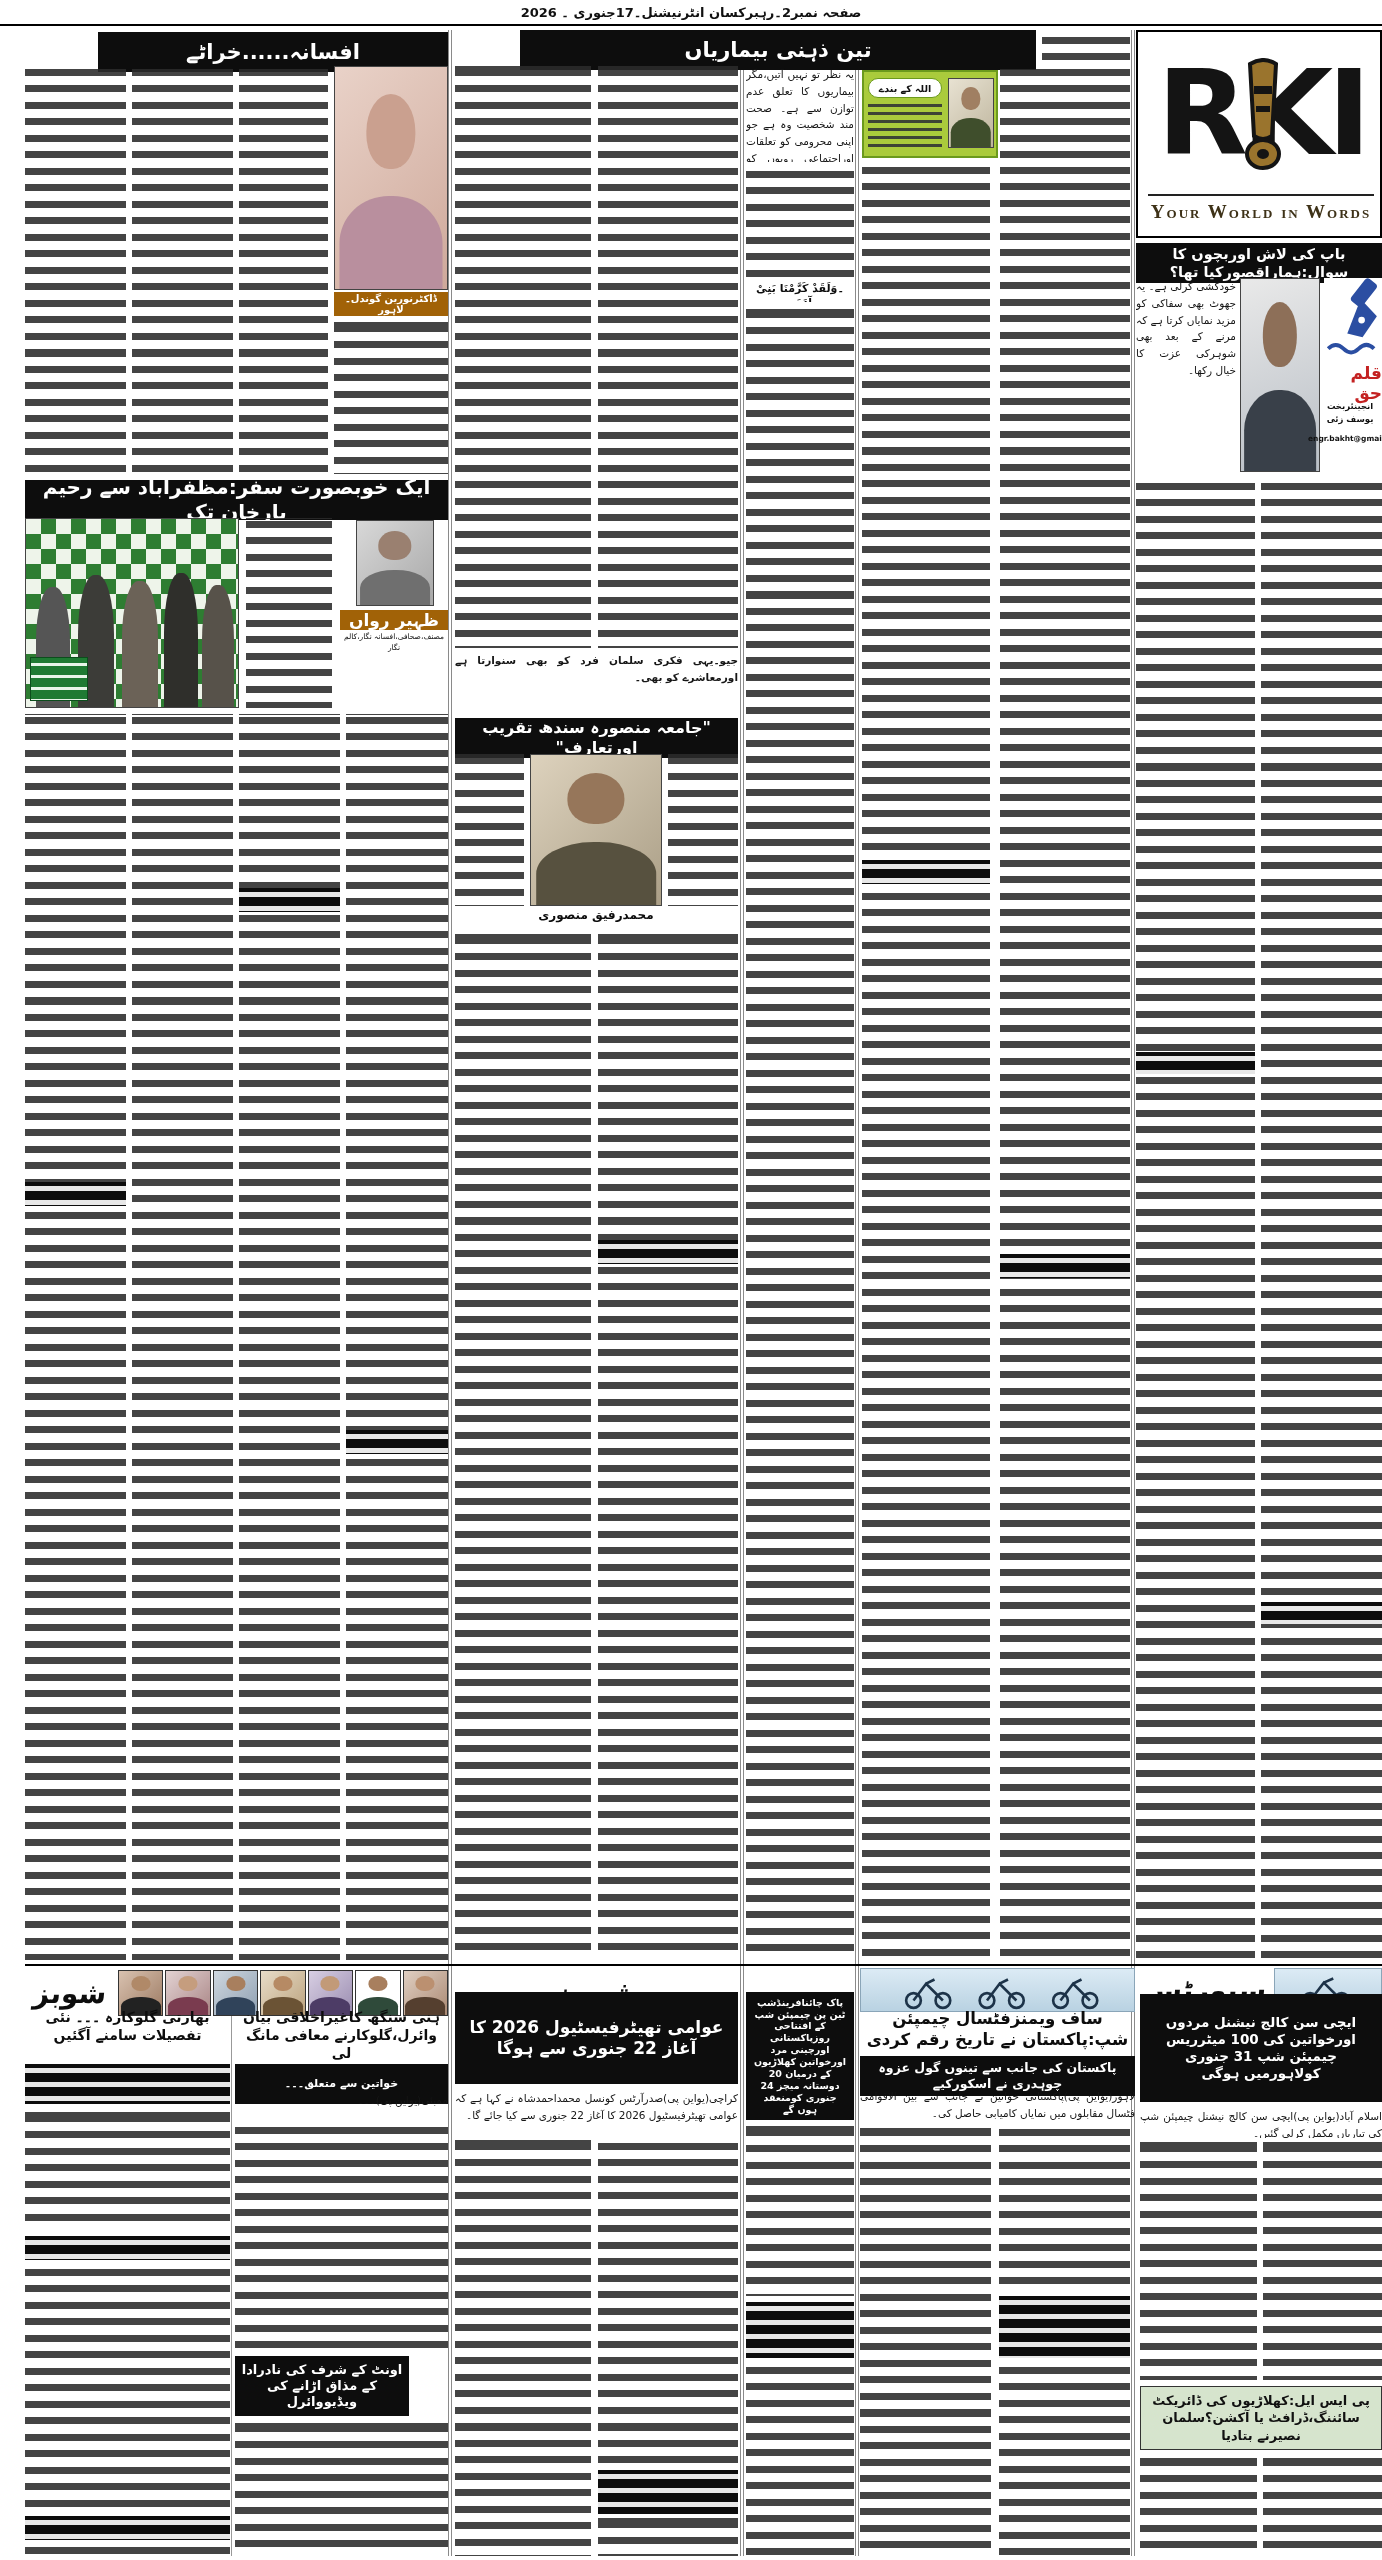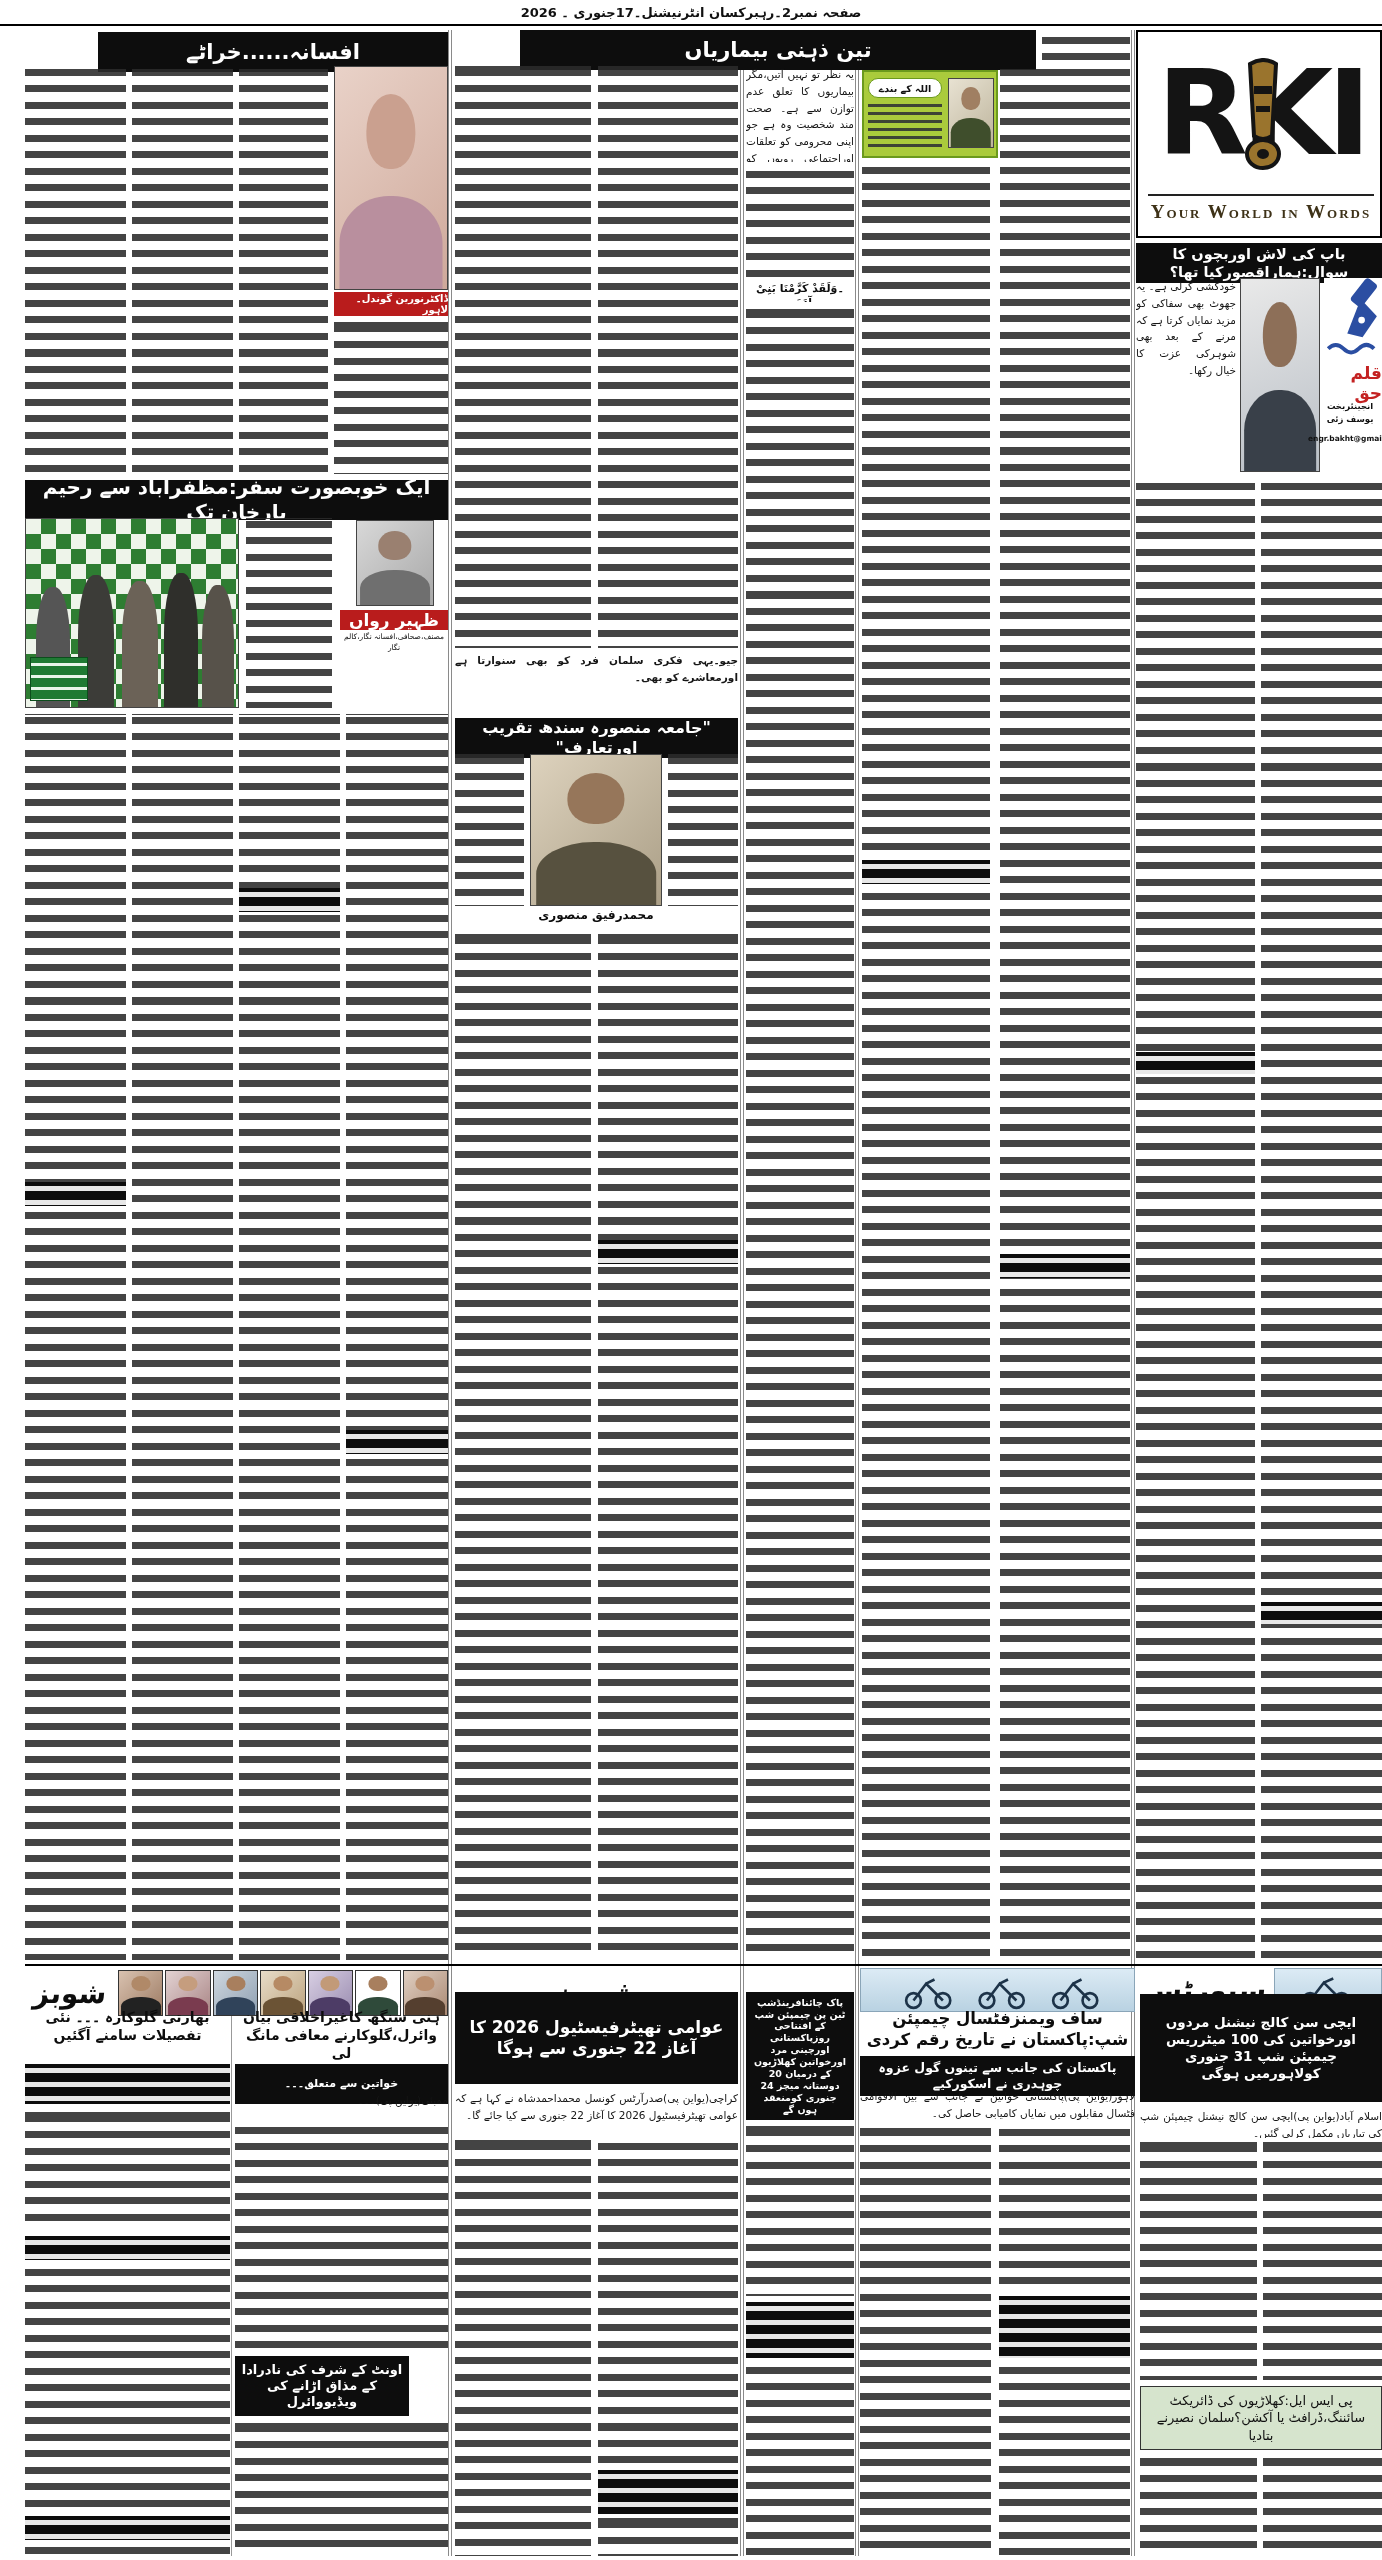--- a/index.html
+++ b/index.html
@@ -18,22 +18,22 @@
   .txt{direction:rtl;text-align:justify;font-size:10.5px;line-height:1.6;overflow:hidden;color:#161616;}
   
   .vrule{width:4px;border-left:1px solid #8a8a8a;border-right:1px solid #8a8a8a;}
   
   .photo{border:1px solid #444;overflow:hidden;position:absolute;box-sizing:border-box;}
   .person{position:relative;width:100%;height:100%;}
   .person::before{content:"";position:absolute;left:50%;top:12%;width:44%;height:34%;
                   transform:translateX(-50%);background:var(--skin,#8a7362);border-radius:50% 50% 46% 46%;}
   .person::after{content:"";position:absolute;left:50%;bottom:-2%;width:92%;height:44%;
                  transform:translateX(-50%);background:var(--coat,#4a4a4a);border-radius:48% 48% 0 0;}
-  .caption{background:#b91c1c;color:#fff;direction:rtl;font-weight:bold;display:flex;
-           align-items:center;justify-content:center;overflow:hidden;}
+  .caption{background:#a16207;color:#fff;direction:rtl;font-weight:bold;display:flex;
+           align-items:center;justify-content:center;overflow:hidden;text-align:center;}
   .calli{font-weight:bold;color:#0d0d0d;display:flex;align-items:center;justify-content:center;
          direction:rtl;transform:skewX(-5deg);}
   .blacktxt{direction:rtl;font-weight:bold;color:#0d0d0d;text-align:center;line-height:1.3;overflow:hidden;}
   .checker{background:repeating-conic-gradient(#2e7d32 0% 25%,#eef4ea 0% 50%);background-size:30px 30px;}
   .figure{position:absolute;bottom:0;background:#30302c;border-radius:45% 45% 0 0;}
   .celebstrip{display:flex;gap:2px;}
   .celeb{flex:1;border:1px solid #333;position:relative;overflow:hidden;}
 </style>
 </head>
 <body>
@@ -260,18 +260,18 @@
   <div class="abs g" style="left:860px;top:2126px;width:131px;height:430px;"></div>
   <div class="abs g" style="left:999px;top:2126px;width:131px;height:164px;"></div>
   <div class="abs gi" style="left:999px;top:2296px;width:131px;height:62px;"></div>
   <div class="abs g" style="left:999px;top:2364px;width:131px;height:192px;"></div>
 
   <div class="abs bar" style="left:1140px;top:1994px;width:242px;height:108px;font-size:13.5px;">ایچی سن کالج نیشنل مردوں اورخواتین کی 100 میٹرریس چیمپئن شپ 31 جنوری کولاہورمیں ہوگی</div>
   <div class="abs txt" style="left:1140px;top:2108px;width:242px;height:30px;">اسلام آباد(یواین پی)ایچی سن کالج نیشنل چیمپئن شپ کی تیاریاں مکمل کرلی گئیں۔</div>
   <div class="abs g" style="left:1140px;top:2142px;width:117px;height:238px;"></div>
   <div class="abs g" style="left:1263px;top:2142px;width:119px;height:238px;"></div>
   <div class="abs" style="left:1140px;top:2386px;width:242px;height:64px;background:#d6e4cd;border:1px solid #333;
-              display:flex;align-items:center;justify-content:center;direction:rtl;font-weight:normal;
+              display:flex;align-items:center;justify-content:center;direction:rtl;font-weight:bold;
               font-size:13px;text-align:center;line-height:1.35;padding:20px 6px;box-sizing:border-box;">پی ایس ایل:کھلاڑیوں کی ڈائریکٹ سائننگ،ڈرافٹ یا آکشن؟سلمان نصیرنے بتادیا</div>
   <div class="abs g" style="left:1140px;top:2456px;width:117px;height:100px;"></div>
   <div class="abs g" style="left:1263px;top:2456px;width:119px;height:100px;"></div>
 
 </div>
 
 </body></html>

